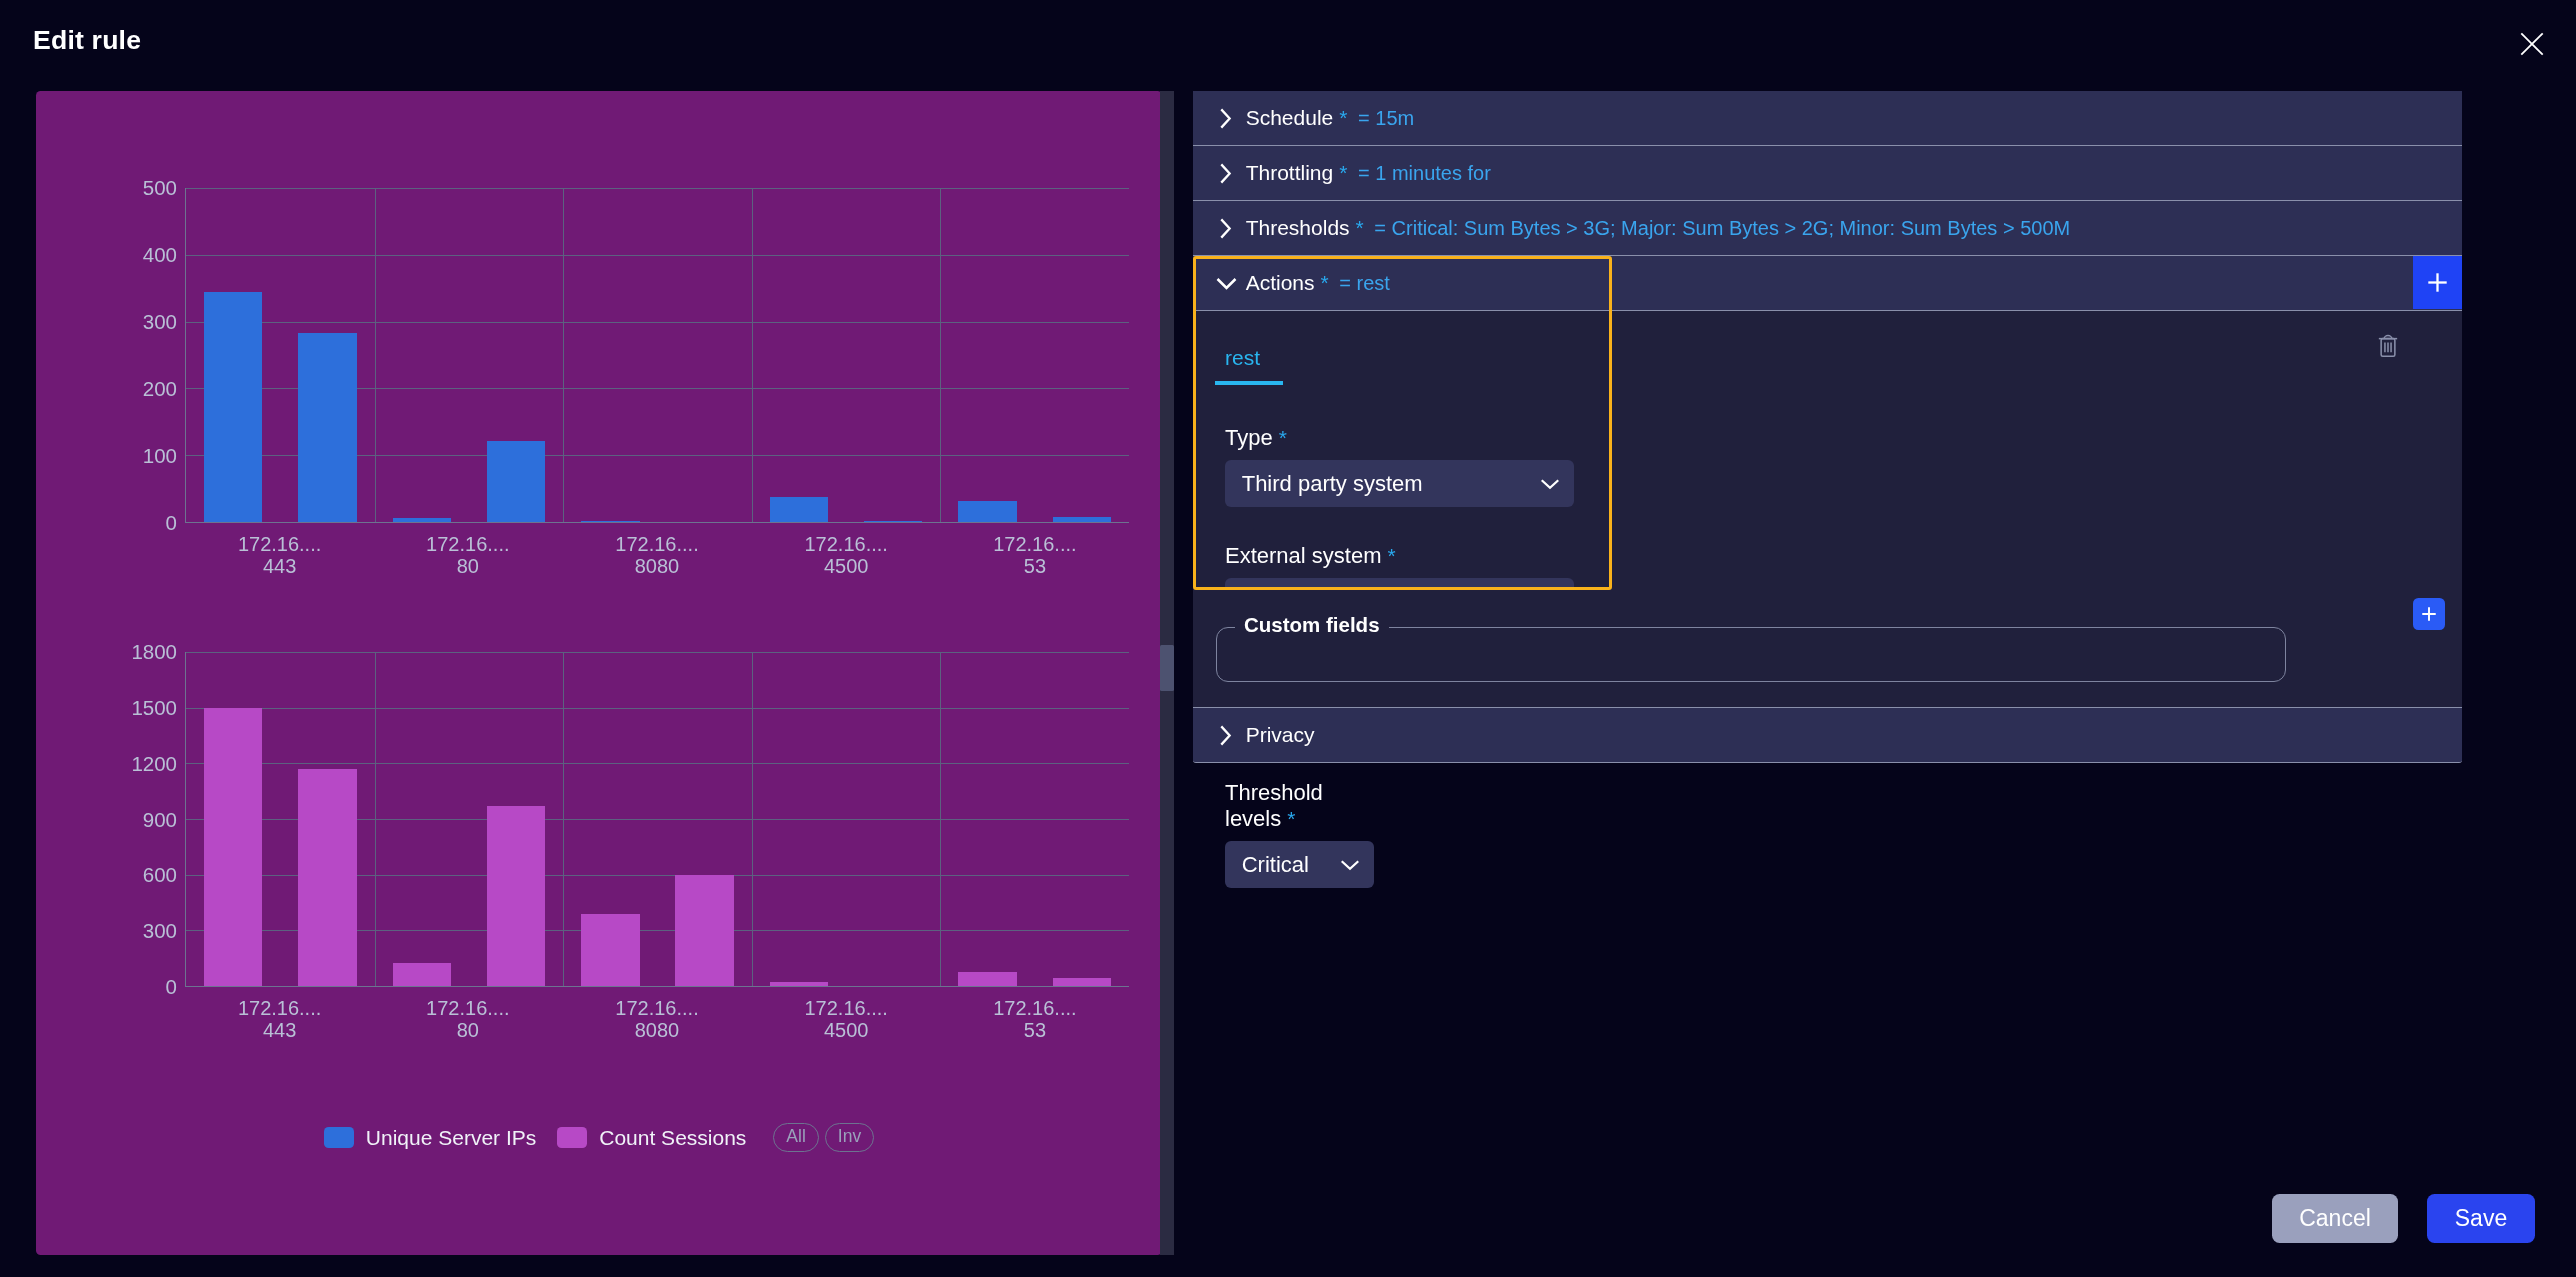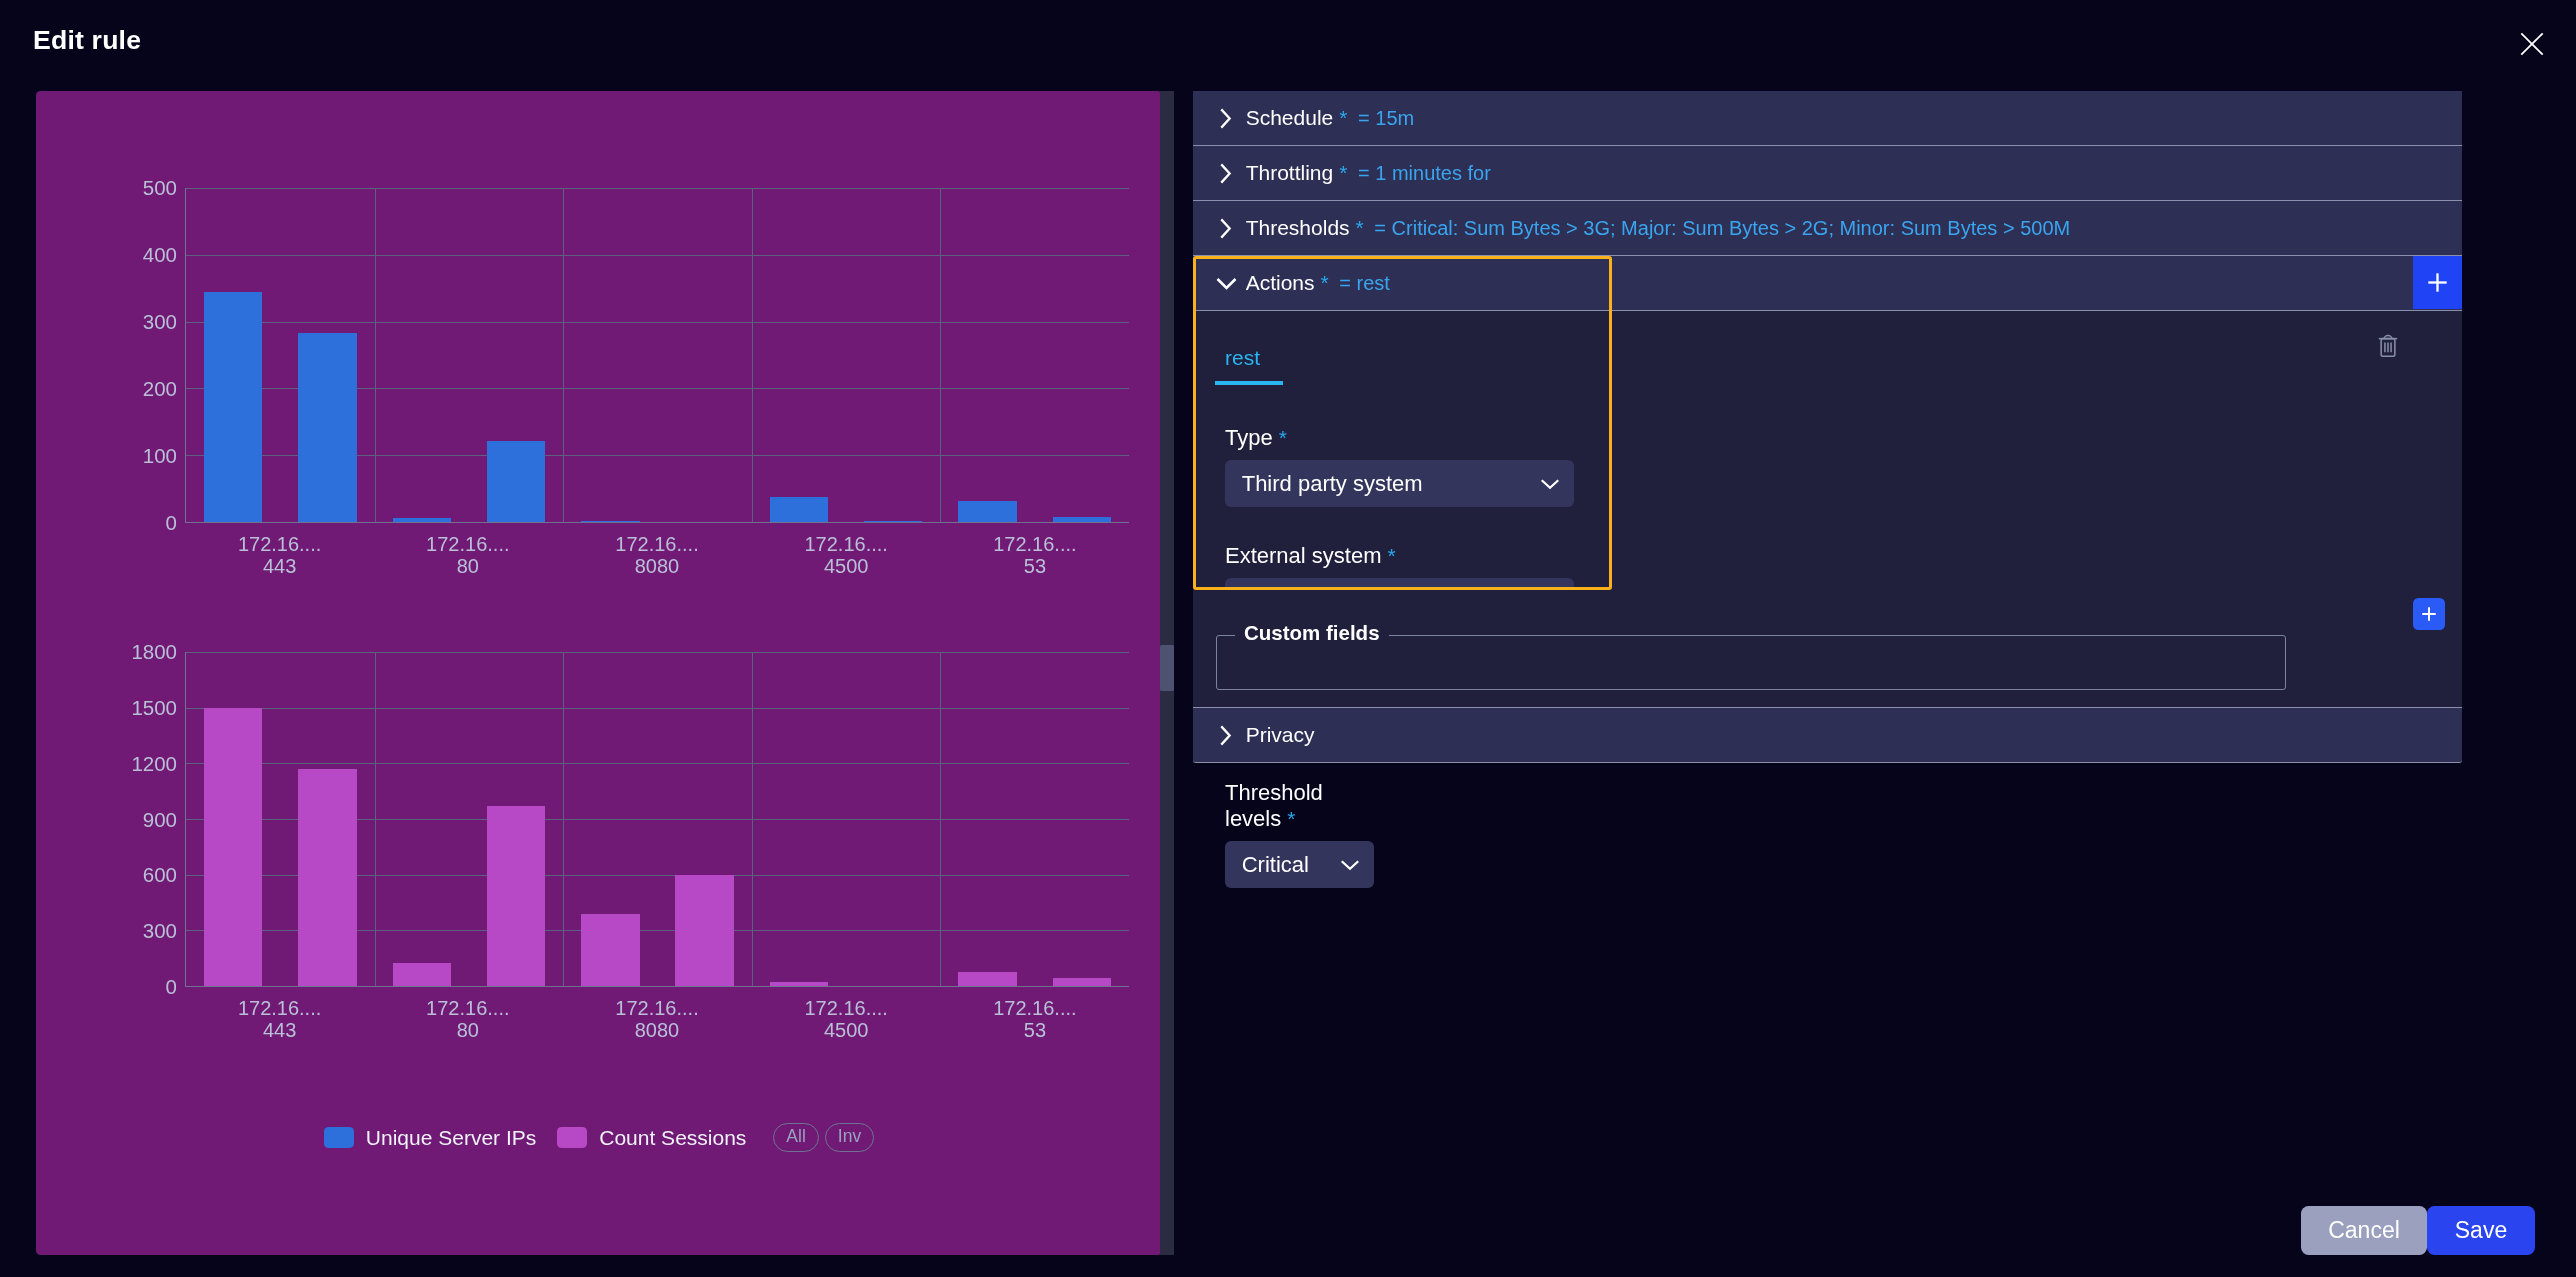--- a/index.html
+++ b/index.html
@@ -144,39 +144,39 @@
   }
   .select .sel-val { flex: 1; white-space: nowrap; }
   .select .caret { margin-left: 10.6px; display: flex; align-items: center; }
 
   
   .custom-wrap {
     position: relative; width: 1269px; background: #20203c;
     border-bottom: 1.5px solid #8a90ab; height: 118px;
   }
   .fieldset {
-    position: absolute; left: 23px; top: 45px; width: 1070px; height: 55px;
-    border: 1.5px solid #7e849f; border-radius: 3px;
+    position: absolute; left: 23px; top: 37px; width: 1070px; height: 55px;
+    border: 1.5px solid #7e849f; border-radius: 12px;
   }
   .fieldset-legend {
     position: absolute; left: 18px; top: -15px; background: #20203c;
     padding: 0 9px; font-size: 20.5px; font-weight: bold; color: #ffffff;
   }
   .custom-plus {
     position: absolute; right: 16.7px; top: 7.6px; width: 32px; height: 32px;
     background: #2a5bf6; border-radius: 5.3px;
     display: flex; align-items: center; justify-content: center; cursor: pointer;
   }
 
   .privacy-row { border-radius: 0 0 3px 3px; }
 
   
   .footer {
-    position: absolute; right: 41px; bottom: 23px;
-    display: flex; align-items: center; 
+    position: absolute; right: 41px; bottom: 35px;
+    display: flex; align-items: center; gap: 29px;
   }
   .btn {
     border: none; border-radius: 7.6px; font-size: 23px; color: #ffffff;
     height: 49px; cursor: pointer; font-family: "Liberation Sans", sans-serif;
   }
   .btn-cancel { background: #9aa0bd; width: 126px; }
   .btn-save   { background: #2a44ef; width: 108px; }
 </style>
 </head>
 <body>

